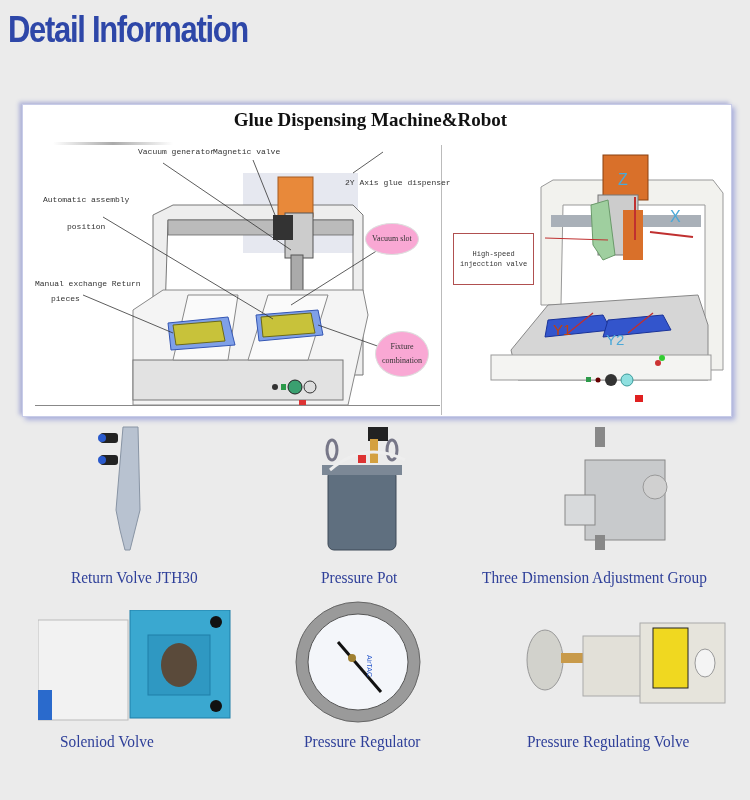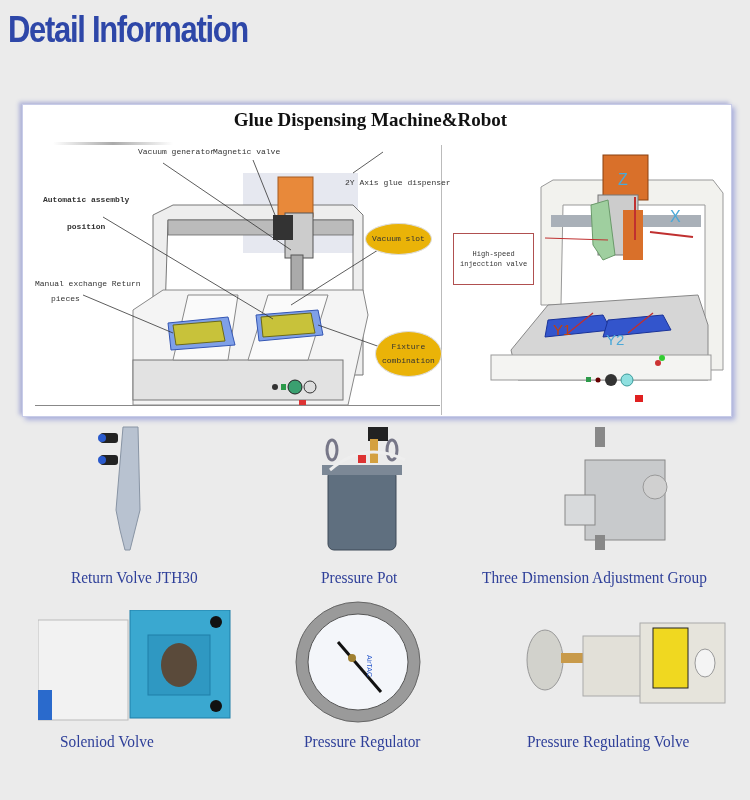--- a/index.html
+++ b/index.html
@@ -27,21 +27,21 @@
   }
   .divider-v { position: absolute; left: 418px; top: 40px; width: 1px; height: 270px; background: #bbb; }
   .divider-h { position: absolute; left: 12px; top: 300px; width: 405px; height: 1px; background: #888; }
   .shade-line { position: absolute; left: 30px; top: 37px; width: 120px; height: 3px;
     background: linear-gradient(to right, transparent, #aaa, transparent); }
 
   .callout {
     position: absolute; font-family: "Liberation Mono", monospace; font-size: 8px; color: #333;
     line-height: 14px; text-align: center; white-space: nowrap;
   }
-  .callout.circle { border: 1px solid #ddd; border-radius: 50%; padding: 8px 6px; background: #eab308; }
+  .callout.circle { border: 1px solid #ddd; border-radius: 50%; padding: 8px 6px; background: #f9a8d4; font-family: Liberation Serif, serif; }
   .callout.boxed { border: 1px solid #b05050; padding: 15px 6px; line-height: 10px; font-size: 7px; }
   svg.lines { position: absolute; left: 0; top: 0; }
   .caption {
     position: absolute; font-family: "Liberation Serif", serif; font-size: 16px;
     color: #2e3f99; white-space: nowrap; transform: scaleX(0.96); transform-origin: left top;
   }
 </style>
 </head>
 <body>
 
@@ -87,21 +87,21 @@
     <line x1="80" y1="112" x2="250" y2="214" stroke="#333" stroke-width="0.8"></line>
     <line x1="355" y1="145" x2="268" y2="200" stroke="#333" stroke-width="0.8"></line>
     <line x1="60" y1="190" x2="150" y2="228" stroke="#333" stroke-width="0.8"></line>
     <line x1="360" y1="243" x2="295" y2="220" stroke="#333" stroke-width="0.8"></line>
   </svg>
   <div class="divider-h"></div>
 
   <div class="callout" style="left:115px;top:40px;text-align:right;">Vacuum generator</div>
   <div class="callout" style="left:190px;top:40px;">Magnetic valve</div>
   <div class="callout" style="left:322px;top:28px;margin-top:43px;">2Y Axis glue dispenser</div>
-  <div class="callout" style="left:20px;top:88px;font-weight:bold;">
+  <div class="callout" style="left:20px;top:88px;">
     <div>Automatic assembly</div>
     <div style="margin-top:13px;">position</div>
   </div>
   <div class="callout circle" style="left:342px;top:118px;">Vacuum slot</div>
   <div class="callout" style="left:12px;top:172px;">
     <div>Manual exchange Return</div>
     <div style="margin-top:1px;text-align:left;padding-left:16px;">pieces</div>
   </div>
   <div class="callout circle" style="left:352px;top:226px;">
     <div>Fixture</div>

